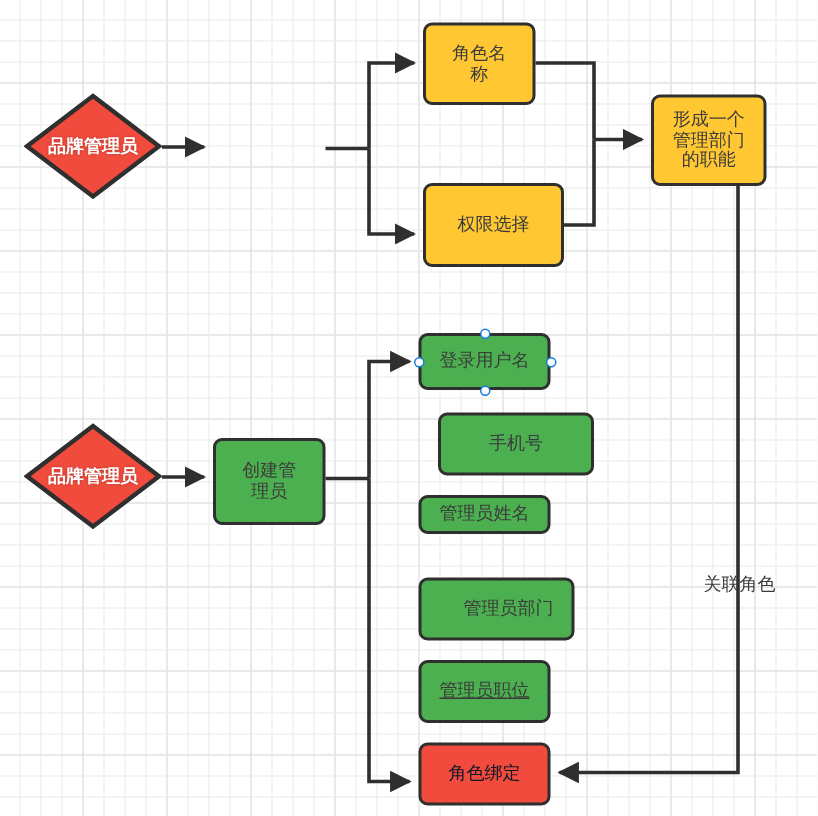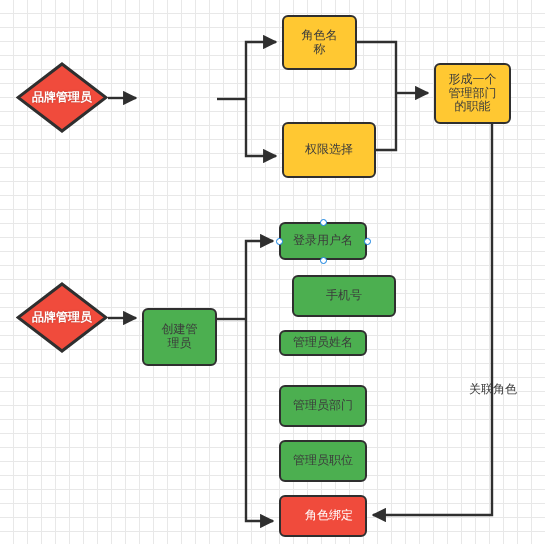--- a/index.html
+++ b/index.html
@@ -53,22 +53,21 @@
     padding: 2px 12px;
   }
   .box.yellow {
     background: #ffc832;
   }
   .box.green {
     background: #4caf50;
   }
   .box.red {
     background: #f04b3c;
-    color: #ffffff;
-    justify-content: flex-end;
+    color: #0f172a;
   }
   .diamond {
     background: transparent;
     color: #ffffff;
     font-size: 12px;
     font-weight: bold;
     text-shadow: 0 0 2px rgba(0,0,0,0.25);
   }
   .diamond .shape {
     position: absolute;
@@ -153,41 +152,41 @@
     <span>形成一个管理部门的职能</span>
   </div>
 
   <div class="node diamond" style="left:16px; top:282px; width:92px; height:71px;">
     <svg class="shape" viewBox="0 0 92 71" preserveAspectRatio="none">
       <polygon points="46,2 90,35.5 46,69 2,35.5" fill="#f04b3c" stroke="#2f2f2f" stroke-width="3"></polygon>
     </svg>
     <span class="dlabel">品牌管理员</span>
   </div>
 
-  <div class="node box green" style="left:142px; top:308px; width:75px; height:58px;">
+  <div class="node box green" style="left:142px; top:292px; width:75px; height:58px;">
     <span>创建管理员</span>
   </div>
 
   <div class="node box green" style="left:279px; top:222px; width:88px; height:38px;">
     <span>登录用户名</span>
   </div>
 
   <div class="node box green" style="left:279px; top:275px; width:104px; height:42px;margin-left:13px;">
     <span>手机号</span>
   </div>
 
   <div class="node box green" style="left:279px; top:330px; width:88px; height:26px;">
     <span>管理员姓名</span>
   </div>
 
-  <div class="node box green" style="left:279px; top:385px; width:88px; height:42px;">
+  <div class="node box green" style="left:279px; top:385px; width:104px; height:42px;justify-content:flex-end;">
     <span>管理员部门</span>
   </div>
 
-  <div class="node box green" style="left:279px; top:440px; width:88px; height:42px;">
+  <div class="node box green" style="left:279px; top:440px; width:88px; height:42px;text-decoration:underline;">
     <span>管理员职位</span>
   </div>
 
   <div class="node box red" style="left:279px; top:495px; width:88px; height:42px;">
     <span>角色绑定</span>
   </div>
 
   <div class="edge-label" style="left:469px; top:381px;">
     <span>关联角色</span>
   </div>

